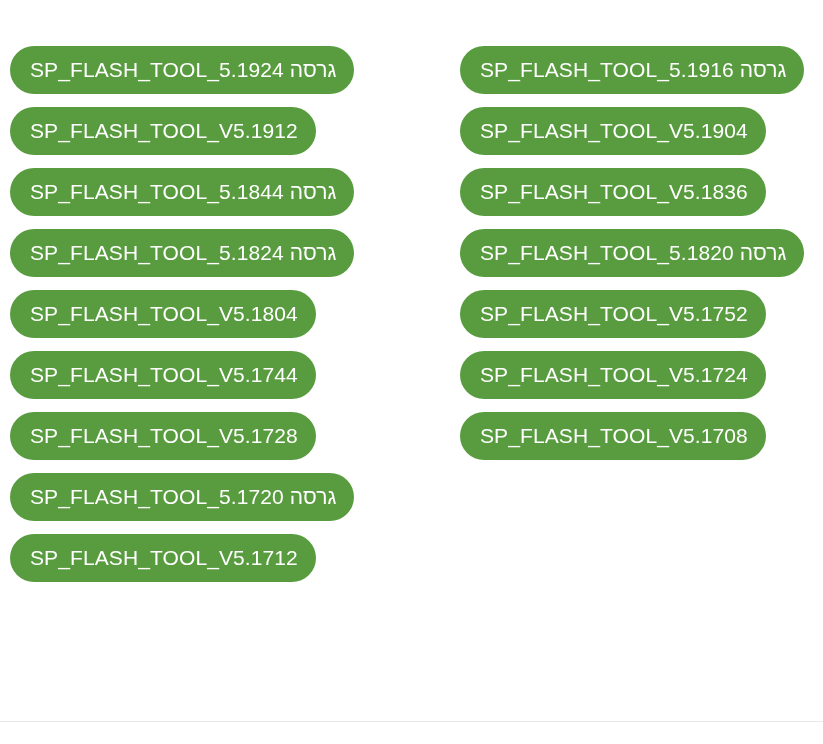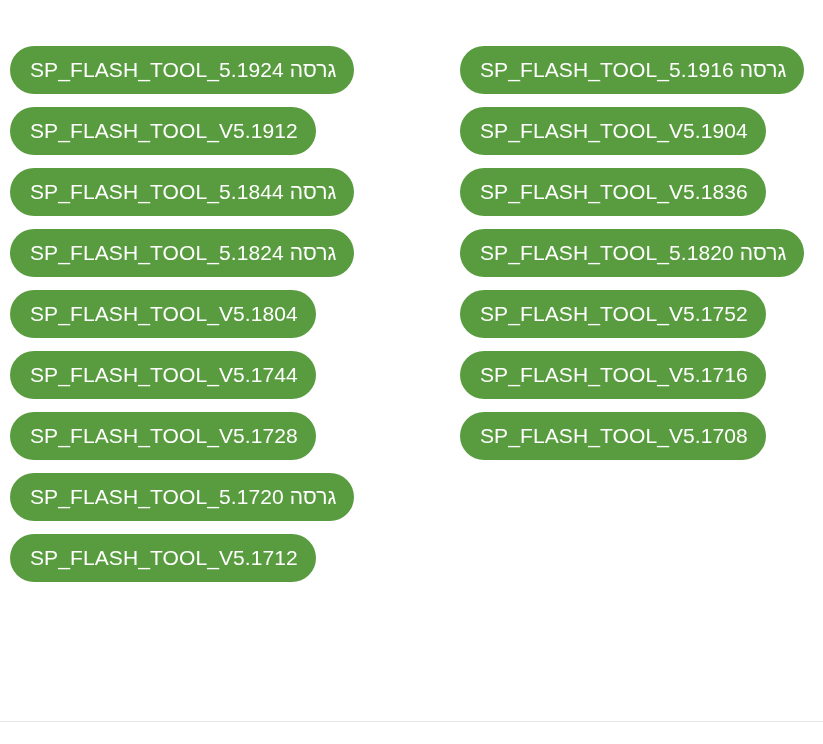--- a/index.html
+++ b/index.html
@@ -126,21 +126,21 @@
       <a class="tag-pill" href="#">
           <span class="pill-text">SP_FLASH_TOOL_V5.1836</span>
         </a>
       <a class="tag-pill" href="#">
           <span class="pill-text">SP_FLASH_TOOL_5.1820 גרסה</span>
         </a>
       <a class="tag-pill" href="#">
           <span class="pill-text">SP_FLASH_TOOL_V5.1752</span>
         </a>
       <a class="tag-pill" href="#">
-          <span class="pill-text">SP_FLASH_TOOL_V5.1716</span>
+          <span class="pill-text">SP_FLASH_TOOL_V5.1724</span>
         </a>
       <a class="tag-pill" href="#">
           <span class="pill-text">SP_FLASH_TOOL_V5.1708</span>
         </a>
     </div>
 
   </div>
 </div>
 
 <div class="bottom-divider"></div>

